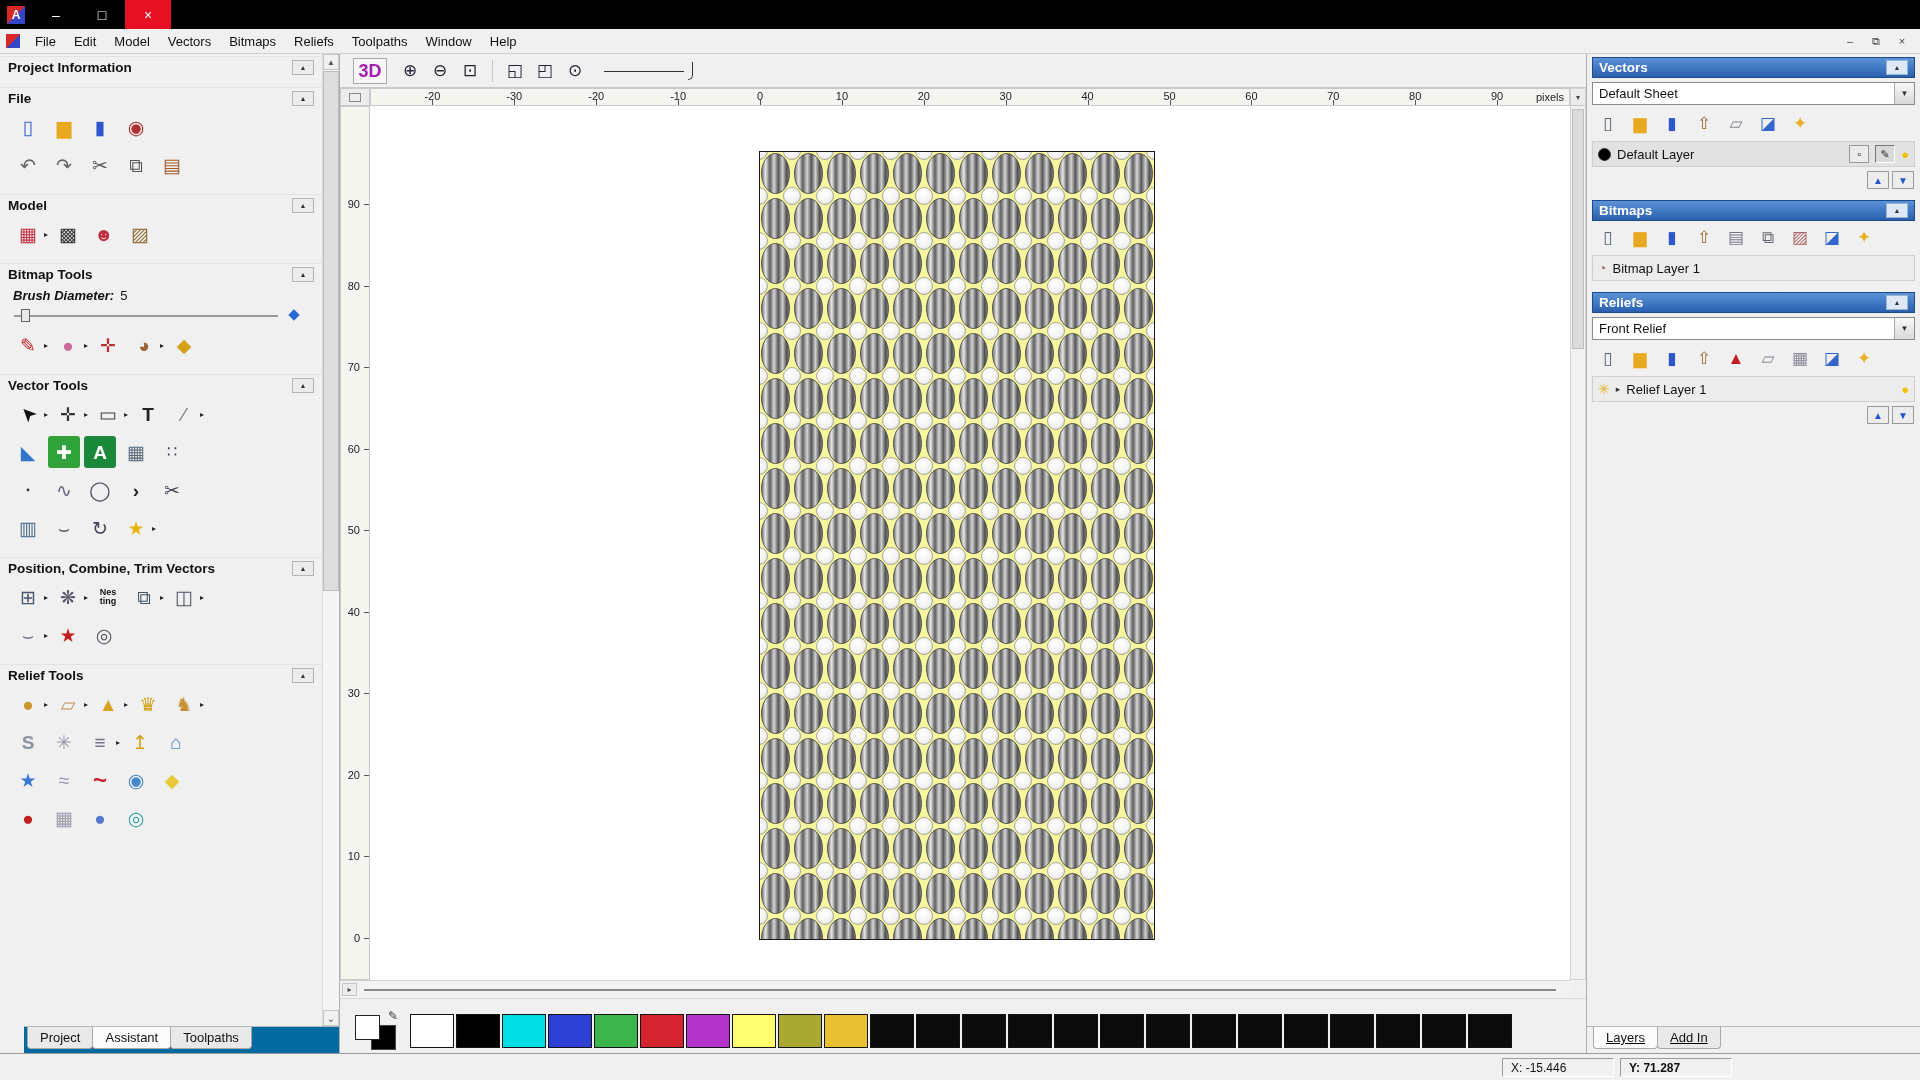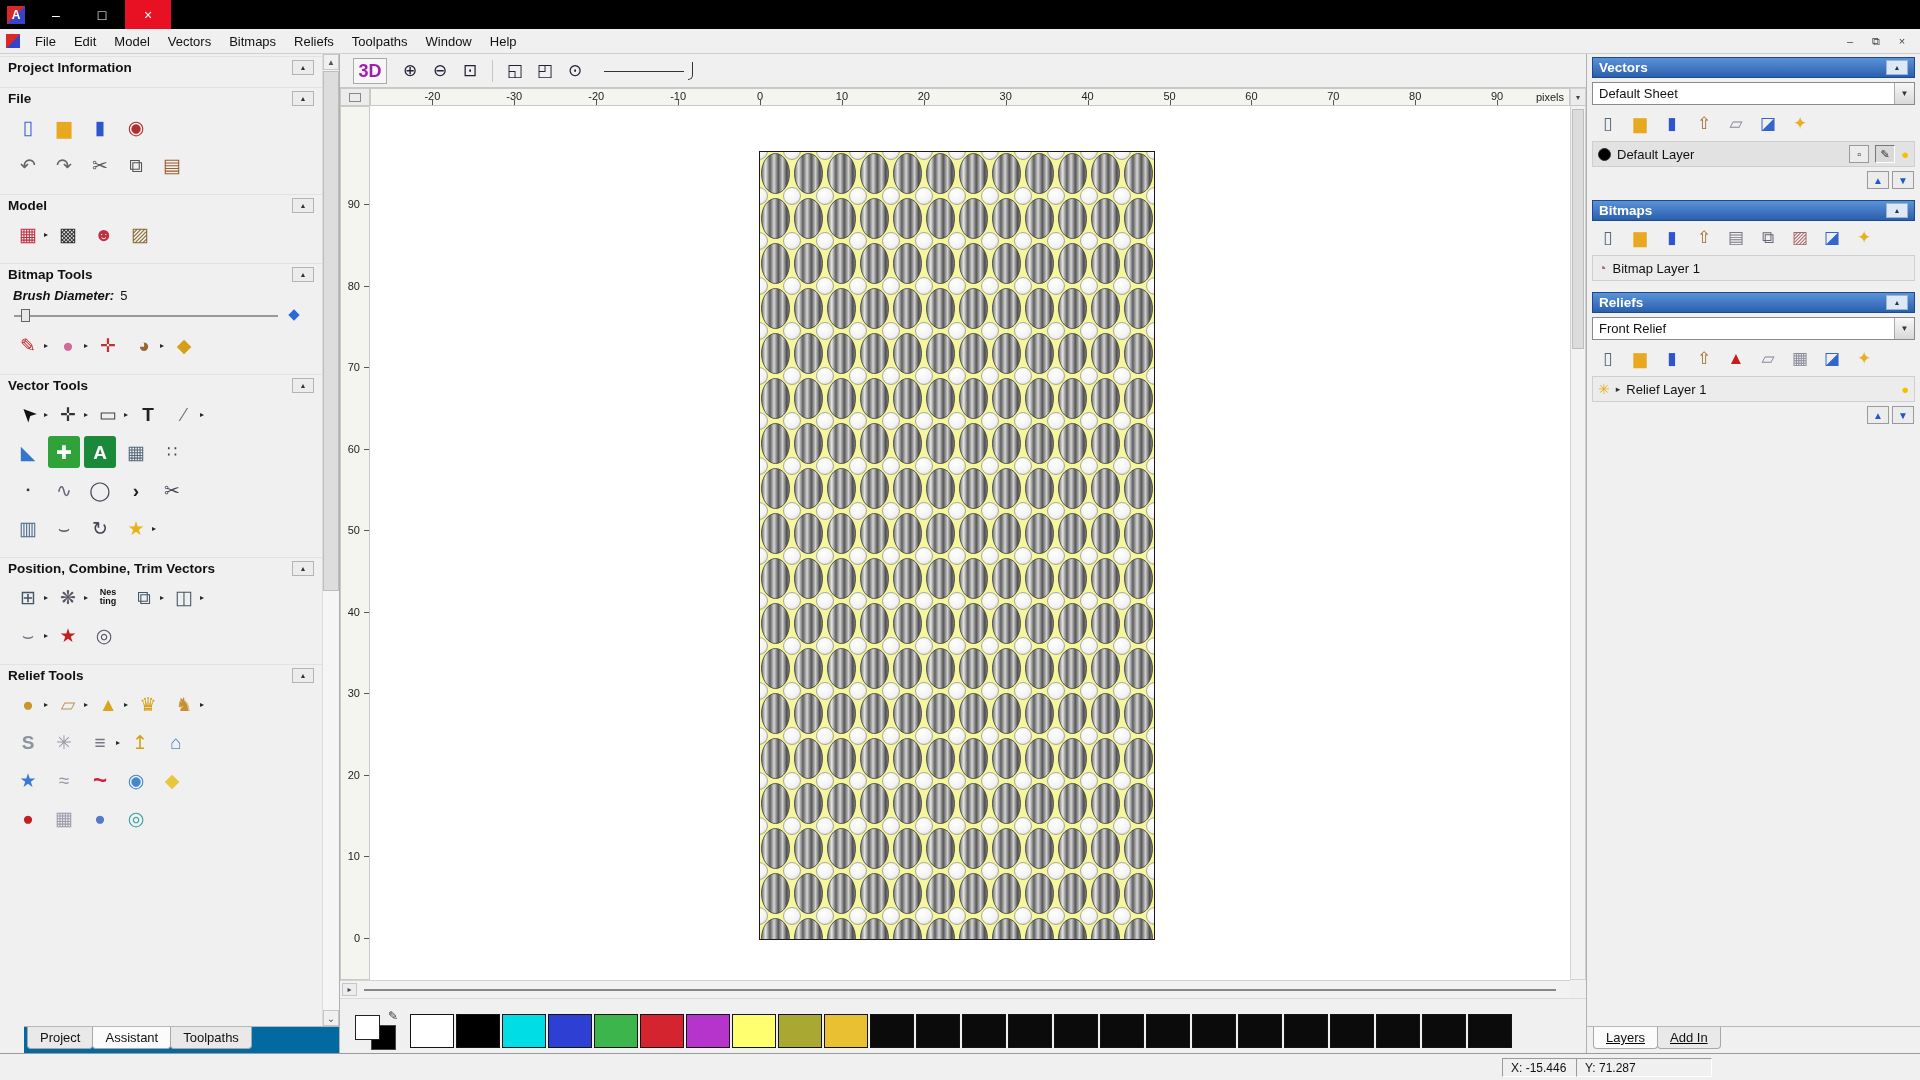--- a/index.html
+++ b/index.html
@@ -106,21 +106,21 @@
   .lr-btn.pressed{background:#d9d9d9;border-color:#777 #fff #fff #777;}
   .bulb{color:#f2c200;font-size:13px;flex:none;}
   .updown{display:flex;justify-content:flex-end;gap:3px;padding:2px 1px 0 0;}
   .udbtn{width:22px;height:18px;border:1px solid #9a9a9a;background:#ececec;color:#2255cc;font-size:10px;display:flex;align-items:center;justify-content:center;}
   .rtabs{position:absolute;left:0;right:0;bottom:0;height:27px;border-top:1px solid #b8b8b8;display:flex;align-items:flex-start;padding-left:6px;background:#f0f0f0;text-decoration:underline;}
 
   
   .statusbar{position:absolute;left:0;right:0;bottom:0;height:27px;background:#f0f0f0;border-top:1px solid #9a9a9a;}
   .s-cell{position:absolute;top:4px;height:19px;border:1px solid;border-color:#9a9a9a #ffffff #ffffff #9a9a9a;font-size:12px;padding:2px 8px;color:#111;background:#f0f0f0;white-space:nowrap;}
   #sx{right:306px;width:112px;}
-  #sy{right:208px;width:136px;}
+  #sy{right:188px;width:112px;font-weight:bold;}
 </style>
 </head>
 <body>
 
 <div id="app" data-name="artcam-window">
 
   <div class="titlebar" data-name="title-bar">
     <div class="appicon" data-name="app-icon">A</div>
     <div class="winbtns">
       <div class="wbtn" data-name="minimize-button">–</div>

